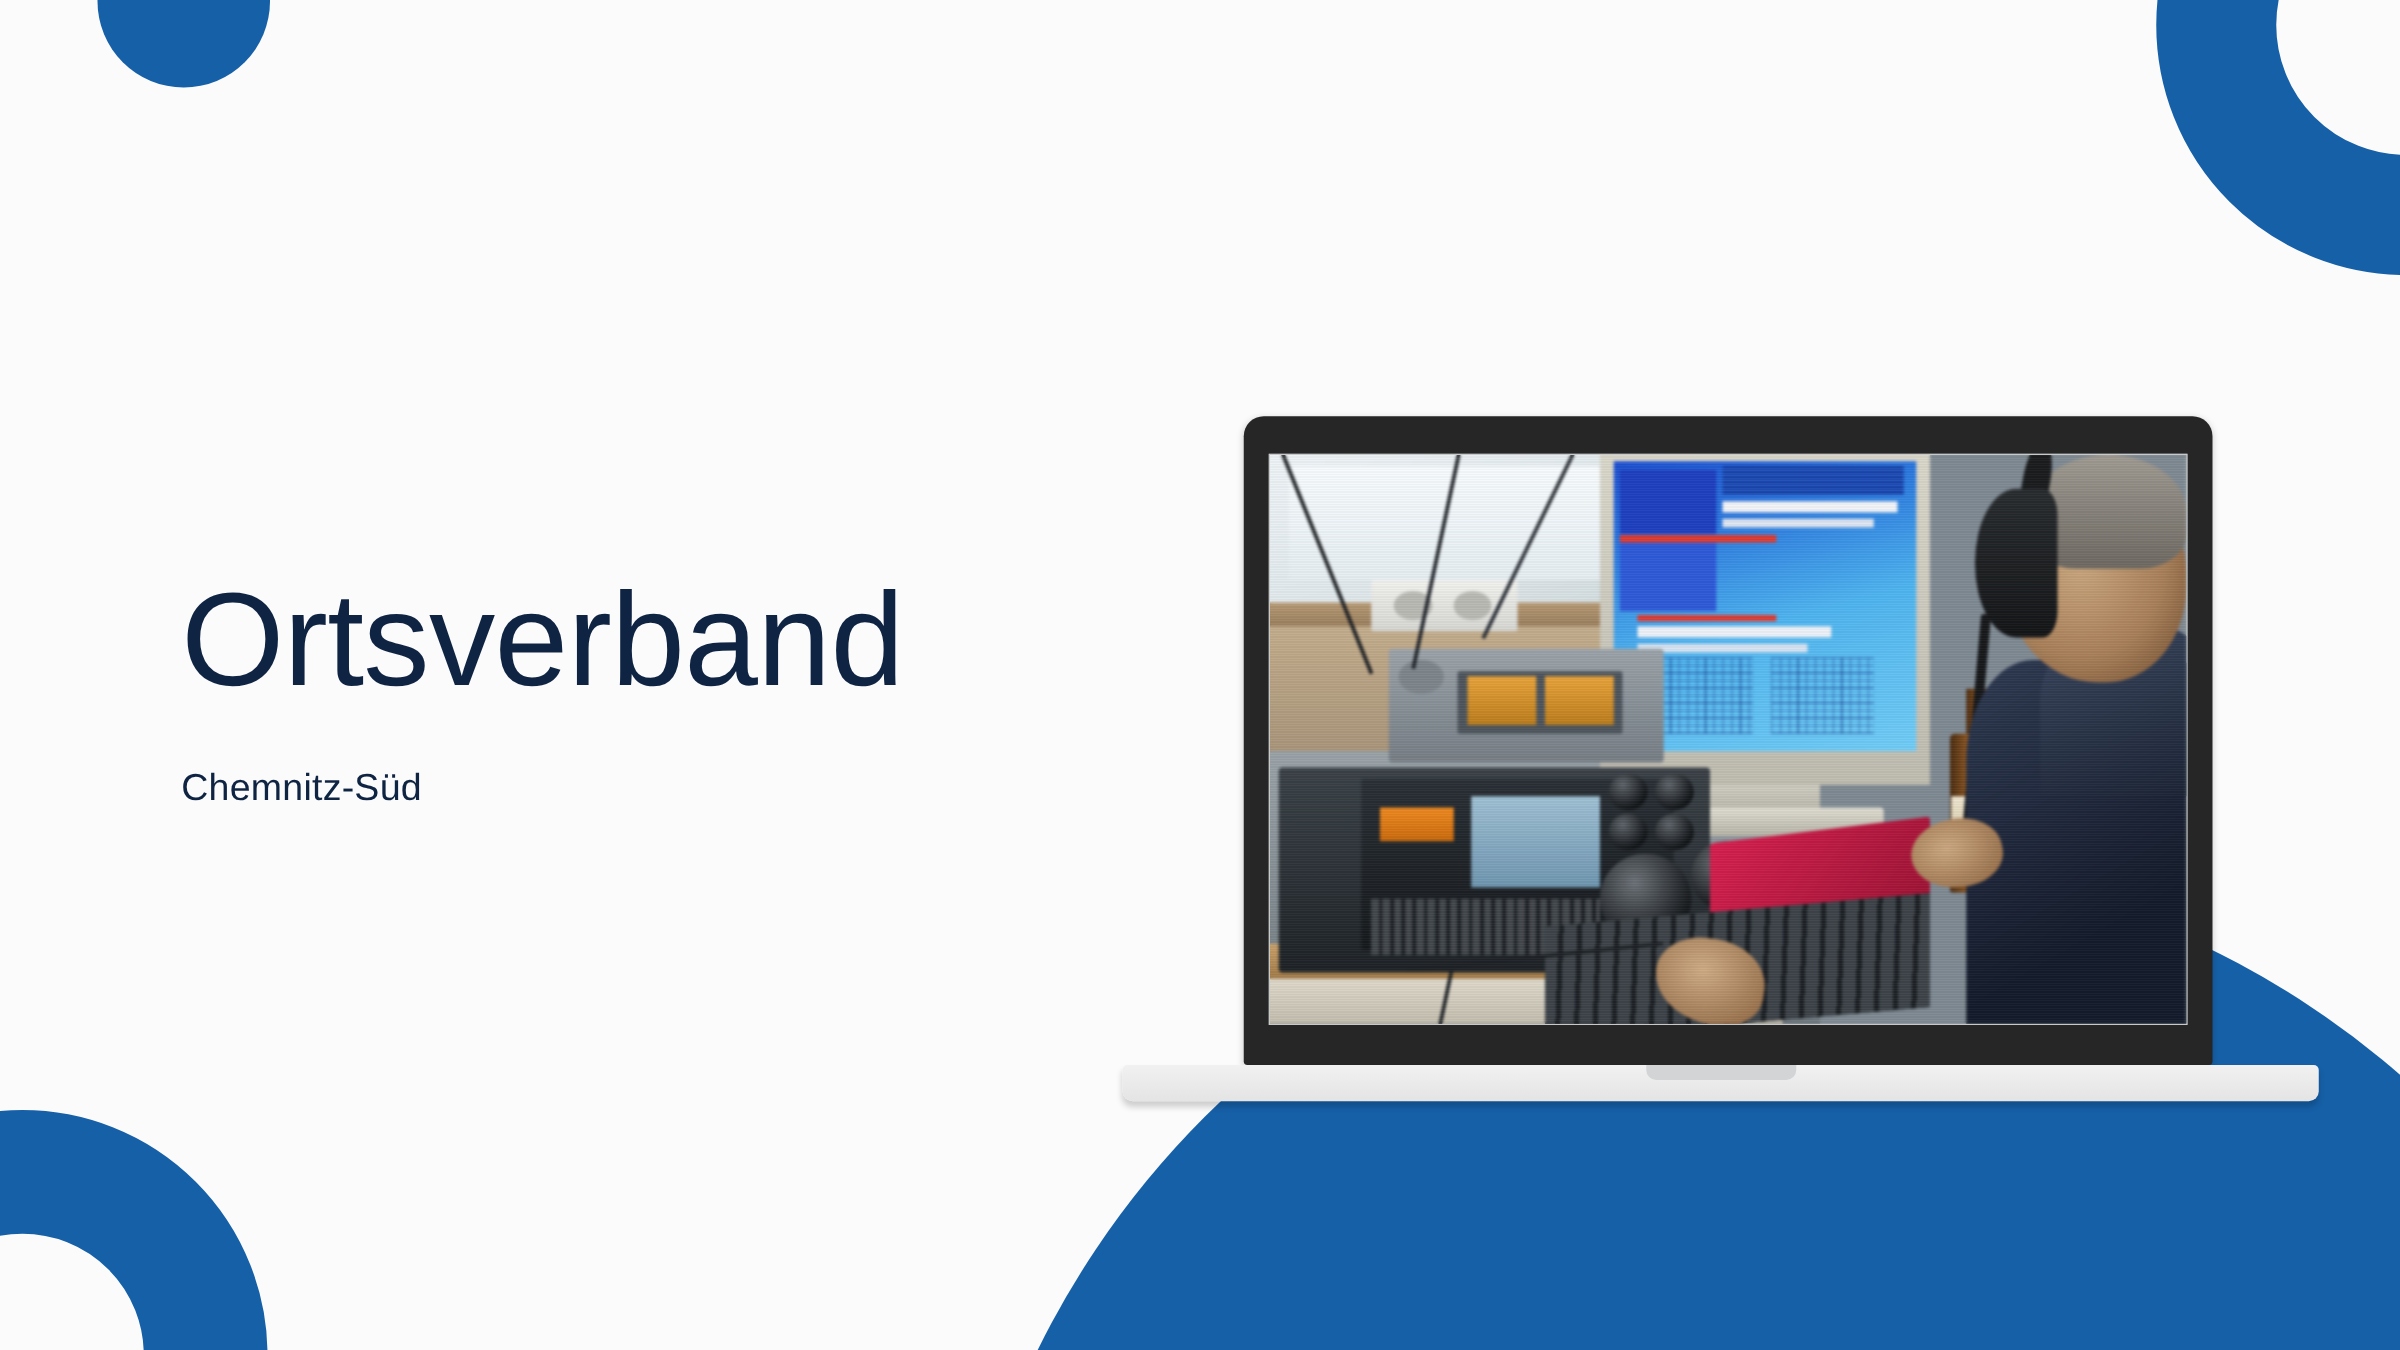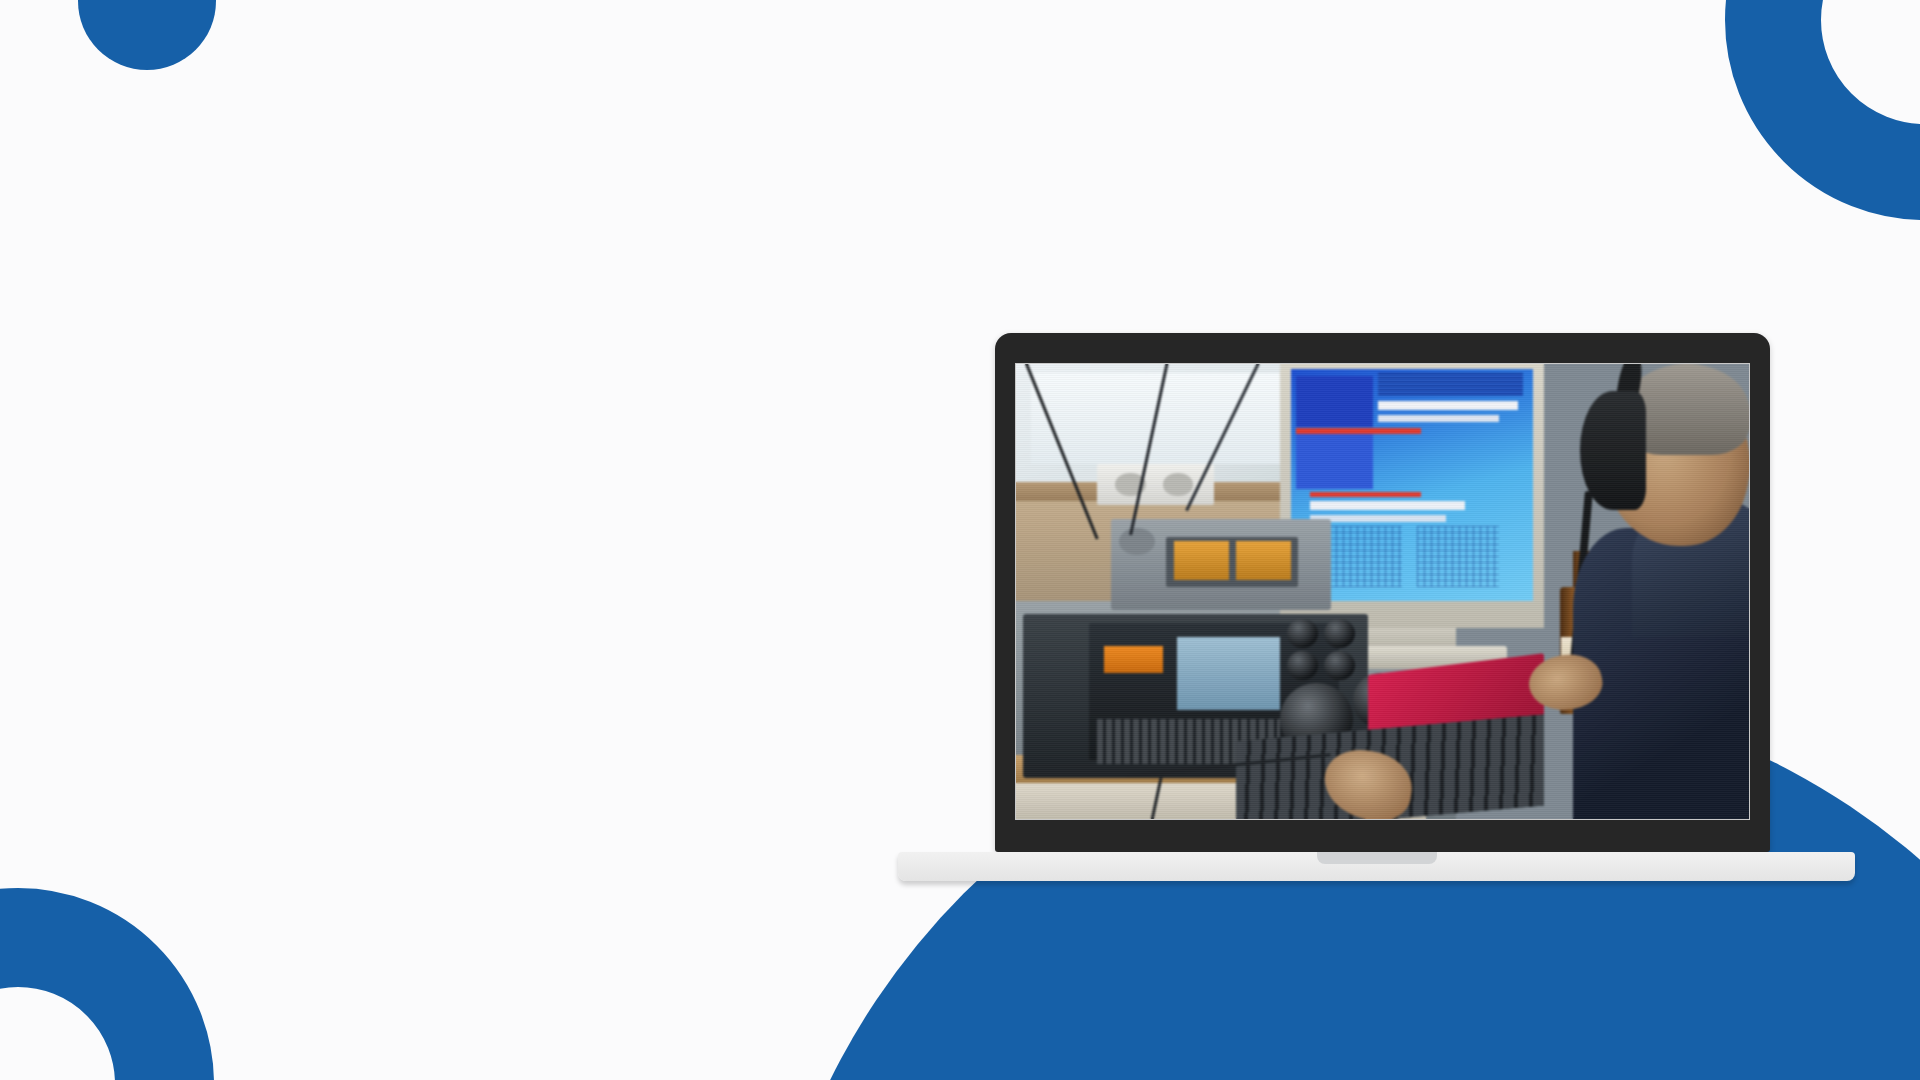--- a/index.html
+++ b/index.html
@@ -313,20 +313,24 @@
 </head>
 <body>
 
 <div class="slide">
 
   <div class="deco deco-tl-circle"></div>
   <div class="deco deco-tr-ring"></div>
   <div class="deco deco-bl-ring"></div>
   <div class="deco deco-br-circle"></div>
 
+  <div class="text-block">
+    <h1 class="slide-title">Ortsverband</h1>
+    <p class="slide-subtitle">Chemnitz-Süd</p>
+  </div>
 
   <div class="laptop">
 
     <div class="laptop-lid">
       <div class="laptop-screen">
 
         <div class="photo">
           <div class="ph ph-wall-left"></div>
           <div class="ph ph-window"></div>
           <div class="ph ph-sill"></div>

